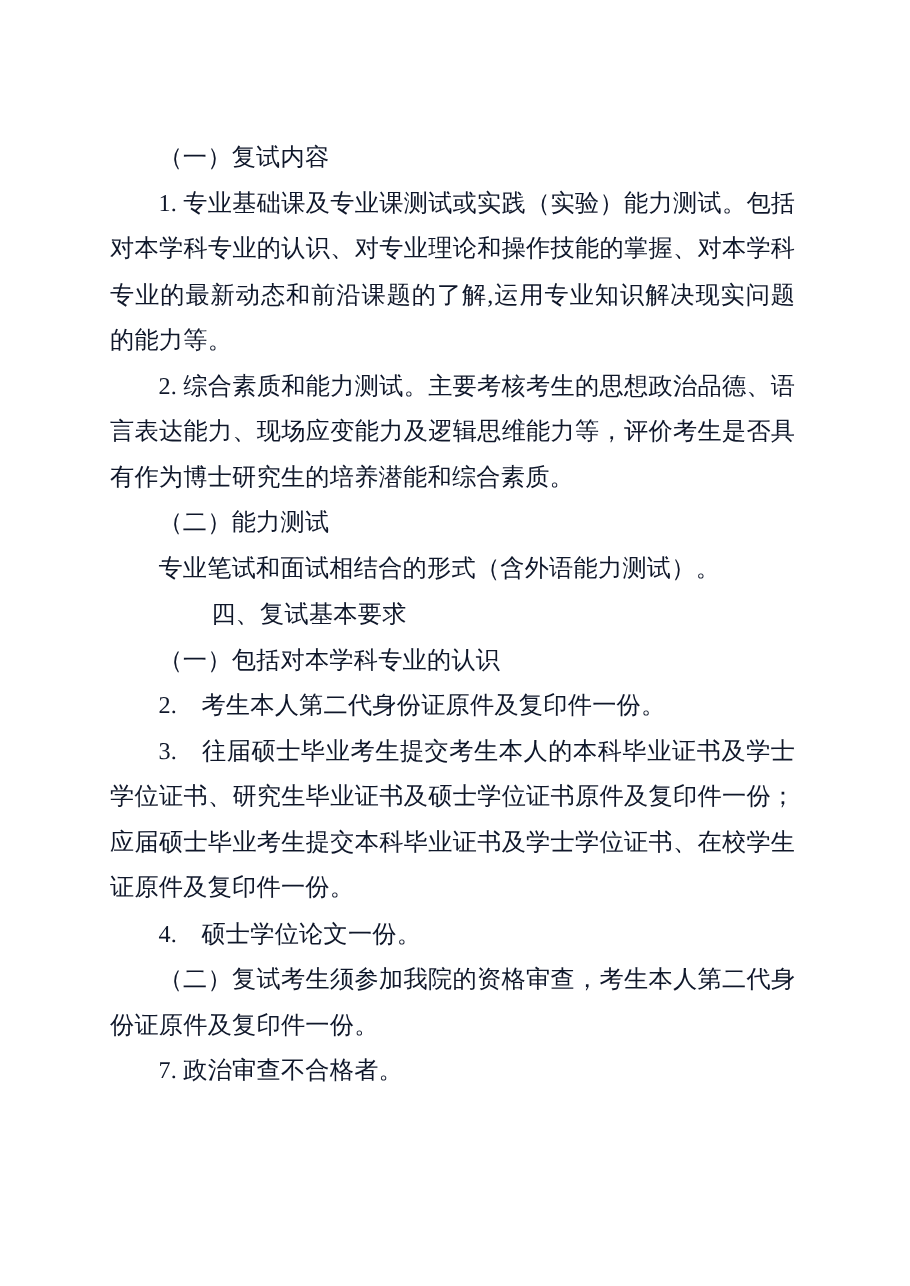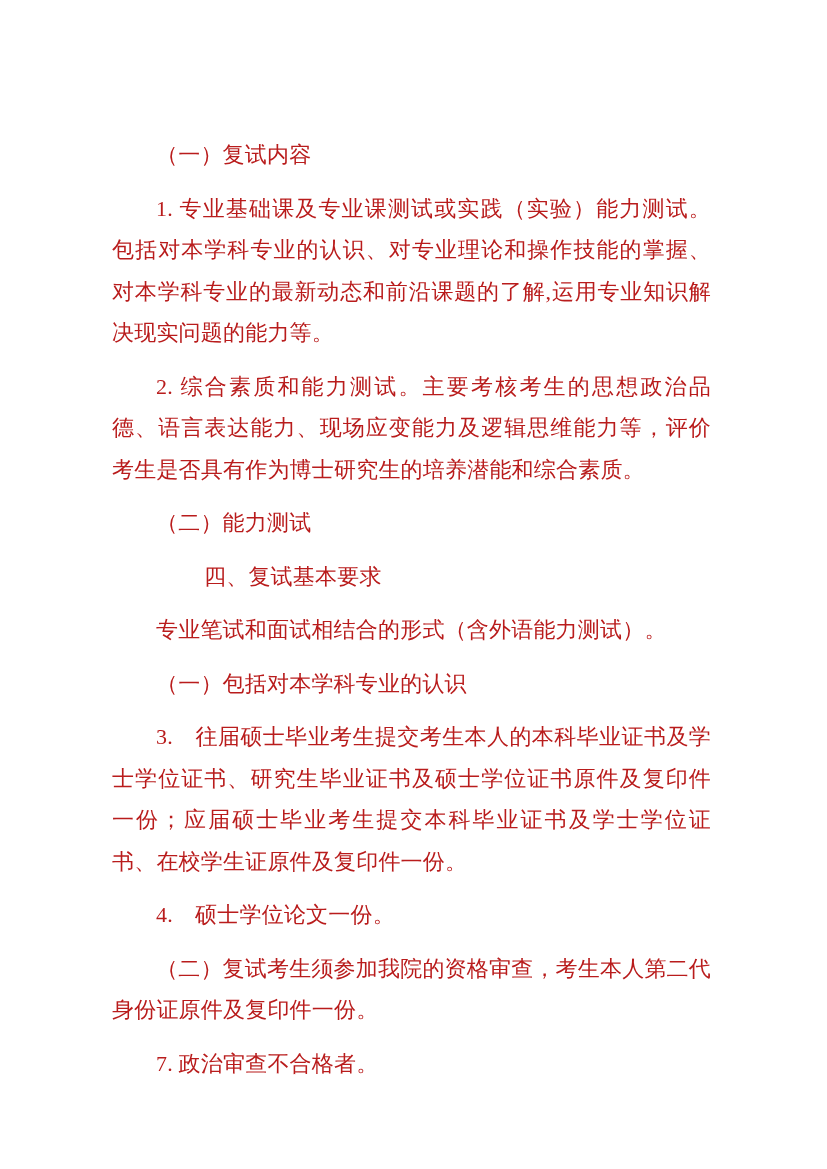--- a/index.html
+++ b/index.html
@@ -17,44 +17,45 @@
     box-sizing: border-box;
     width: 827px;
     height: 1169px;
     background: #ffffff;
     padding: 122px 104px 0 100px;
   }
   .doc {
     width: 623px;
   }
   p.para {
-    margin: 12px;
+    margin: 0;
     padding: 0;
     font-size: 22px;
     line-height: 41.5px;
-    color: #b91c1c;
+    color: #0f172a;
     text-align: justify;
     text-indent: 2em;
     white-space: pre-wrap;
     letter-spacing: 0.2px;
   }
   p.para.indent-deep {
     text-indent: 92px;
   }
 </style>
 </head>
 <body>
 
 <div class="page">
   <div class="doc">
     <p class="para">（一）复试内容</p>
     <p class="para">1. 专业基础课及专业课测试或实践（实验）能力测试。包括对本学科专业的认识、对专业理论和操作技能的掌握、对本学科专业的最新动态和前沿课题的了解,运用专业知识解决现实问题的能力等。</p>
     <p class="para">2. 综合素质和能力测试。主要考核考生的思想政治品德、语言表达能力、现场应变能力及逻辑思维能力等，评价考生是否具有作为博士研究生的培养潜能和综合素质。</p>
     <p class="para">（二）能力测试</p>
+    <p class="para">专业笔试和面试相结合的形式（含外语能力测试）。</p>
     <p class="para indent-deep">四、复试基本要求</p>
-    <p class="para">专业笔试和面试相结合的形式（含外语能力测试）。</p>
     <p class="para">（一）包括对本学科专业的认识</p>
+    <p class="para">2.　考生本人第二代身份证原件及复印件一份。</p>
     <p class="para">3.　往届硕士毕业考生提交考生本人的本科毕业证书及学士学位证书、研究生毕业证书及硕士学位证书原件及复印件一份；应届硕士毕业考生提交本科毕业证书及学士学位证书、在校学生证原件及复印件一份。</p>
     <p class="para">4.　硕士学位论文一份。</p>
     <p class="para">（二）复试考生须参加我院的资格审查，考生本人第二代身份证原件及复印件一份。</p>
     <p class="para">7. 政治审查不合格者。</p>
   </div>
 </div>
 
 </body></html>

